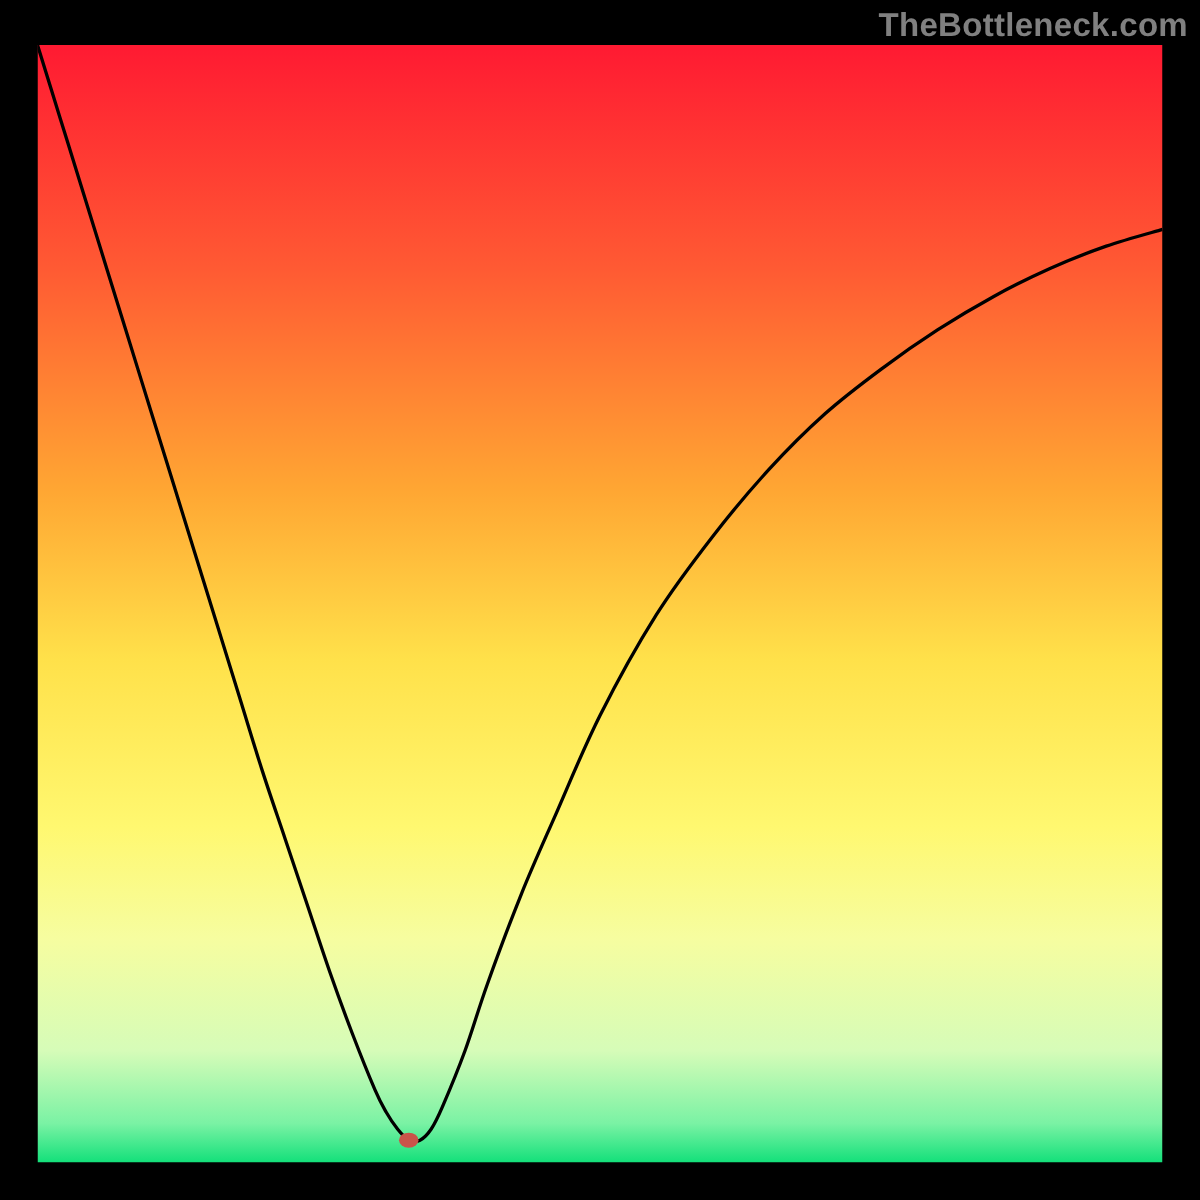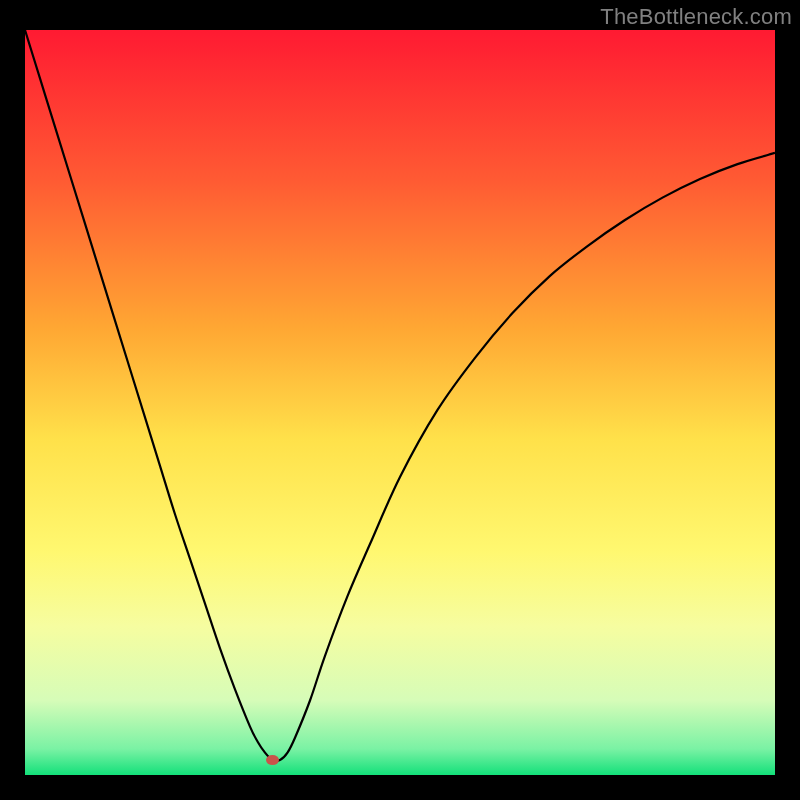--- a/index.html
+++ b/index.html
@@ -16,21 +16,21 @@
     inset: 0;
     background: #000;
   }
   .watermark {
     position: absolute;
     top: 4px;
     right: 8px;
     color: #808080;
     font-size: 22px;
     letter-spacing: 0.2px;
-    font-weight: 400;
+    font-weight: 700;
     z-index: 5;
   }
   .plot-wrap {
     position: absolute;
     left: 25px;
     top: 30px;
     width: 750px;
     height: 745px;
   }
   svg { display: block; }

